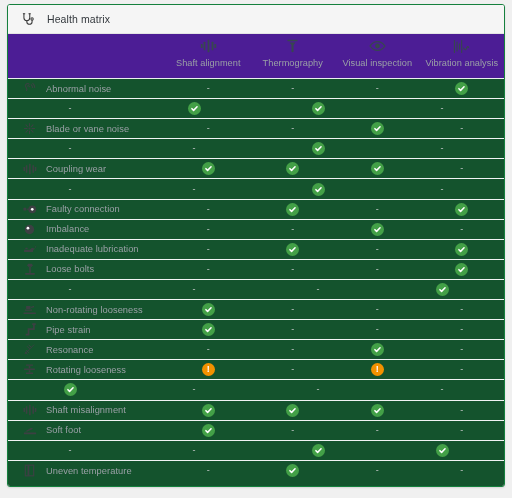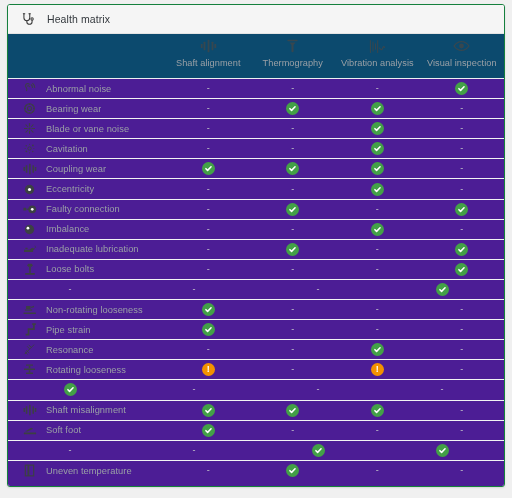--- a/index.html
+++ b/index.html
@@ -57,21 +57,21 @@
   }
 
   
   .colhead {
     height: 45px;
     min-height: 45px;
     display: flex;
     align-items: flex-start;
     border-bottom: 1px solid #eceff1;
     box-sizing: border-box;
-    background: #0c4a6e;
+    background: #4c1d95;
   }
   .colhead .spacer {
     width: 158px;
     min-width: 158px;
   }
   .colhead .ch {
     flex: 1 1 0;
     display: flex;
     flex-direction: column;
     align-items: center;
@@ -90,21 +90,21 @@
     font-size: 9.2px;
     color: #9aa0a6;
     white-space: nowrap;
     letter-spacing: .05px;
   }
 
   
   .gridbody {
     flex: 1 1 auto;
     overflow: hidden;
-    background: #4c1d95;
+    background: #14532d;
   }
   .row {
     display: flex;
     align-items: center;
     height: 20.1px;
     border-bottom: 1px solid #f1f3f4;
     box-sizing: border-box;
   }
   .row:last-child { border-bottom: none; }
 
@@ -211,40 +211,40 @@
         <svg width="13" height="15" viewBox="0 0 16 20" fill="none" stroke="currentColor" stroke-width="1.7" stroke-linecap="round">
           <path d="M2 2h12"></path>
           <path d="M4 4.6h8l-2.6 3.4v8.4a1.4 1.4 0 0 1-2.8 0V8z" fill="currentColor" stroke="none"></path>
         </svg>
       </span>
       <span class="ch-label">Thermography</span>
     </div>
 
     <div class="ch">
       <span class="ch-icon">
+        <svg width="17" height="14" viewBox="0 0 24 16" fill="none" stroke="currentColor" stroke-width="1.9">
+          <path d="M1.5 8S5.5 1.8 12 1.8 22.5 8 22.5 8 18.5 14.2 12 14.2 1.5 8 1.5 8z"></path>
+          <circle cx="12" cy="8" r="3.4" fill="currentColor" stroke="none"></circle>
+        </svg>
+      </span>
+      <span class="ch-label">Visual inspection</span>
+    </div>
+
+    <div class="ch">
+      <span class="ch-icon">
         <svg width="17" height="15" viewBox="0 0 22 20" fill="none" stroke="currentColor" stroke-width="1.5" stroke-linecap="round" stroke-linejoin="round">
           <path d="M1.6 2v16"></path>
           <path d="M5 4v12"></path>
           <path d="M8.3 6.5v7"></path>
           <path d="M11.2 2v16"></path>
           <path d="M13.8 12c1.6 3.2 3.2 3.2 4.2 0c.7-2.2 1.6-2.4 2.4-.6"></path>
         </svg>
       </span>
       <span class="ch-label">Vibration analysis</span>
     </div>
-
-    <div class="ch">
-      <span class="ch-icon">
-        <svg width="17" height="14" viewBox="0 0 24 16" fill="none" stroke="currentColor" stroke-width="1.9">
-          <path d="M1.5 8S5.5 1.8 12 1.8 22.5 8 22.5 8 18.5 14.2 12 14.2 1.5 8 1.5 8z"></path>
-          <circle cx="12" cy="8" r="3.4" fill="currentColor" stroke="none"></circle>
-        </svg>
-      </span>
-      <span class="ch-label">Visual inspection</span>
-    </div>
   </div>
 
   <div class="gridbody">
 
     <div class="row">
       <div class="rowhead">
         <span class="r-icon">
           <svg width="13" height="13" viewBox="0 0 20 20" fill="none" stroke="currentColor" stroke-width="1.6" stroke-linecap="round">
             <path d="M9.5 3.2a3.4 3.4 0 0 0-5.6 2.6c0 2 1.3 3 1.9 4.4c.5 1.1.1 2.3-.4 3.1"></path>
             <path d="M7 6.2a1.6 1.6 0 0 1 2.8 1"></path>
@@ -266,37 +266,20 @@
       <div class="cell">
         <span class="badge-ok">
           <svg width="9" height="9" viewBox="0 0 12 12" fill="none" stroke="#fff" stroke-width="2" stroke-linecap="round" stroke-linejoin="round">
               <path d="M2.6 6.2l2.2 2.3 4.6-4.9"></path>
             </svg>
         </span>
       </div>
     </div>
 
     <div class="row">
-      <div class="rowhead">
-        <span class="r-icon">
-          <svg width="13" height="13" viewBox="0 0 20 20" fill="none" stroke="currentColor" stroke-width="1.7">
-            <circle cx="10" cy="10" r="7.4"></circle>
-            <circle cx="10" cy="10" r="3.1"></circle>
-            <circle cx="10" cy="3.4" r="1.25" fill="currentColor" stroke="none"></circle>
-            <circle cx="10" cy="16.6" r="1.25" fill="currentColor" stroke="none"></circle>
-            <circle cx="3.4" cy="10" r="1.25" fill="currentColor" stroke="none"></circle>
-            <circle cx="16.6" cy="10" r="1.25" fill="currentColor" stroke="none"></circle>
-            <circle cx="5.3" cy="5.3" r="1.25" fill="currentColor" stroke="none"></circle>
-            <circle cx="14.7" cy="14.7" r="1.25" fill="currentColor" stroke="none"></circle>
-            <circle cx="5.3" cy="14.7" r="1.25" fill="currentColor" stroke="none"></circle>
-            <circle cx="14.7" cy="5.3" r="1.25" fill="currentColor" stroke="none"></circle>
-          </svg>
-        </span>
-        <span class="r-label">Bearing wear</span>
-      </div>
       <div class="cell">
           <span class="dash">-</span>
         </div>
       <div class="cell">
           <span class="badge-ok">
             <svg width="9" height="9" viewBox="0 0 12 12" fill="none" stroke="#fff" stroke-width="2" stroke-linecap="round" stroke-linejoin="round">
               <path d="M2.6 6.2l2.2 2.3 4.6-4.9"></path>
             </svg>
           </span>
         </div>
@@ -341,36 +324,20 @@
               <path d="M2.6 6.2l2.2 2.3 4.6-4.9"></path>
             </svg>
           </span>
         </div>
       <div class="cell">
           <span class="dash">-</span>
         </div>
     </div>
 
     <div class="row">
-      <div class="rowhead">
-        <span class="r-icon">
-          <svg width="13" height="13" viewBox="0 0 20 20" fill="currentColor">
-            <circle cx="10" cy="10" r="2.6" fill="none" stroke="currentColor" stroke-width="1.4"></circle>
-            <circle cx="5" cy="5.6" r="1.15"></circle>
-            <circle cx="15.2" cy="5.2" r="1.35"></circle>
-            <circle cx="15" cy="14.6" r="1.15"></circle>
-            <circle cx="5.2" cy="14.4" r="1.35"></circle>
-            <circle cx="10" cy="3.4" r="0.9"></circle>
-            <circle cx="10" cy="16.6" r="0.9"></circle>
-            <circle cx="3.3" cy="10" r="0.9"></circle>
-            <circle cx="16.7" cy="10" r="0.9"></circle>
-          </svg>
-        </span>
-        <span class="r-label">Cavitation</span>
-      </div>
       <div class="cell">
           <span class="dash">-</span>
         </div>
       <div class="cell">
           <span class="dash">-</span>
         </div>
       <div class="cell">
           <span class="badge-ok">
             <svg width="9" height="9" viewBox="0 0 12 12" fill="none" stroke="#fff" stroke-width="2" stroke-linecap="round" stroke-linejoin="round">
               <path d="M2.6 6.2l2.2 2.3 4.6-4.9"></path>
@@ -415,29 +382,20 @@
               <path d="M2.6 6.2l2.2 2.3 4.6-4.9"></path>
             </svg>
           </span>
         </div>
       <div class="cell">
           <span class="dash">-</span>
         </div>
     </div>
 
     <div class="row">
-      <div class="rowhead">
-        <span class="r-icon">
-          <svg width="13" height="13" viewBox="0 0 20 20" fill="currentColor">
-            <circle cx="10" cy="10" r="7.2"></circle>
-            <circle cx="10" cy="10" r="2.4" fill="#fff"></circle>
-          </svg>
-        </span>
-        <span class="r-label">Eccentricity</span>
-      </div>
       <div class="cell">
           <span class="dash">-</span>
         </div>
       <div class="cell">
           <span class="dash">-</span>
         </div>
       <div class="cell">
           <span class="badge-ok">
             <svg width="9" height="9" viewBox="0 0 12 12" fill="none" stroke="#fff" stroke-width="2" stroke-linecap="round" stroke-linejoin="round">
               <path d="M2.6 6.2l2.2 2.3 4.6-4.9"></path>

